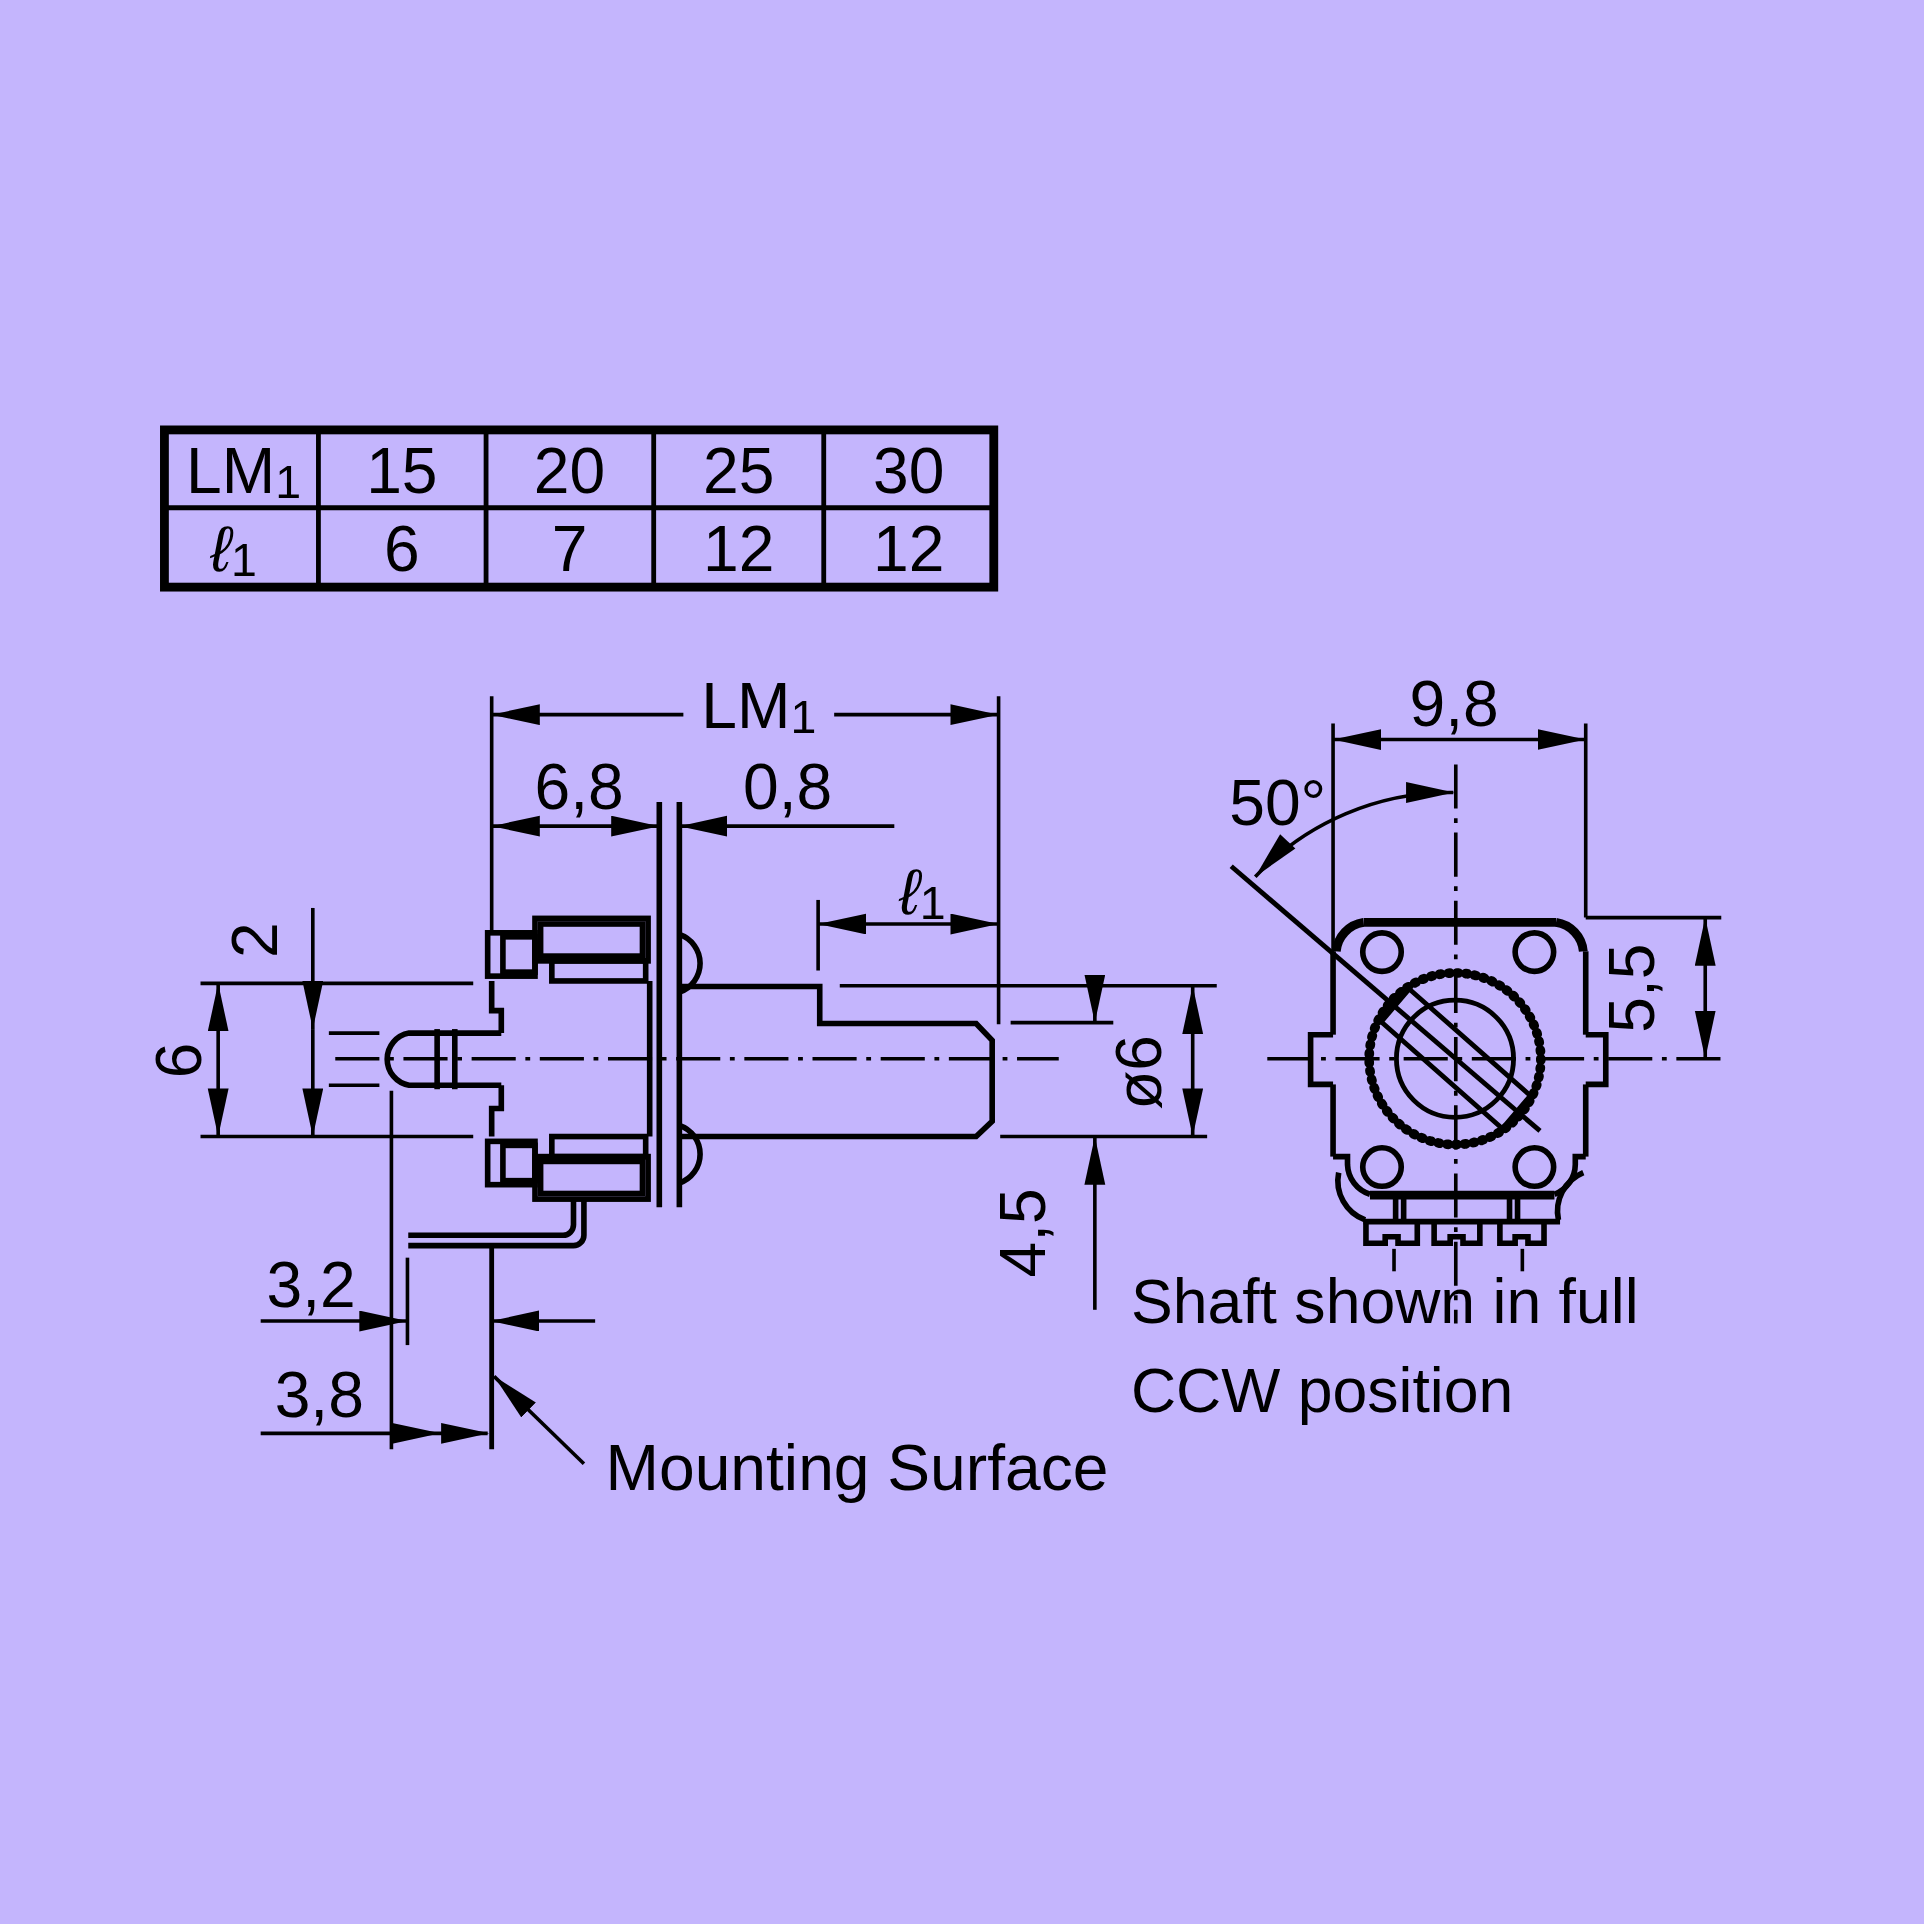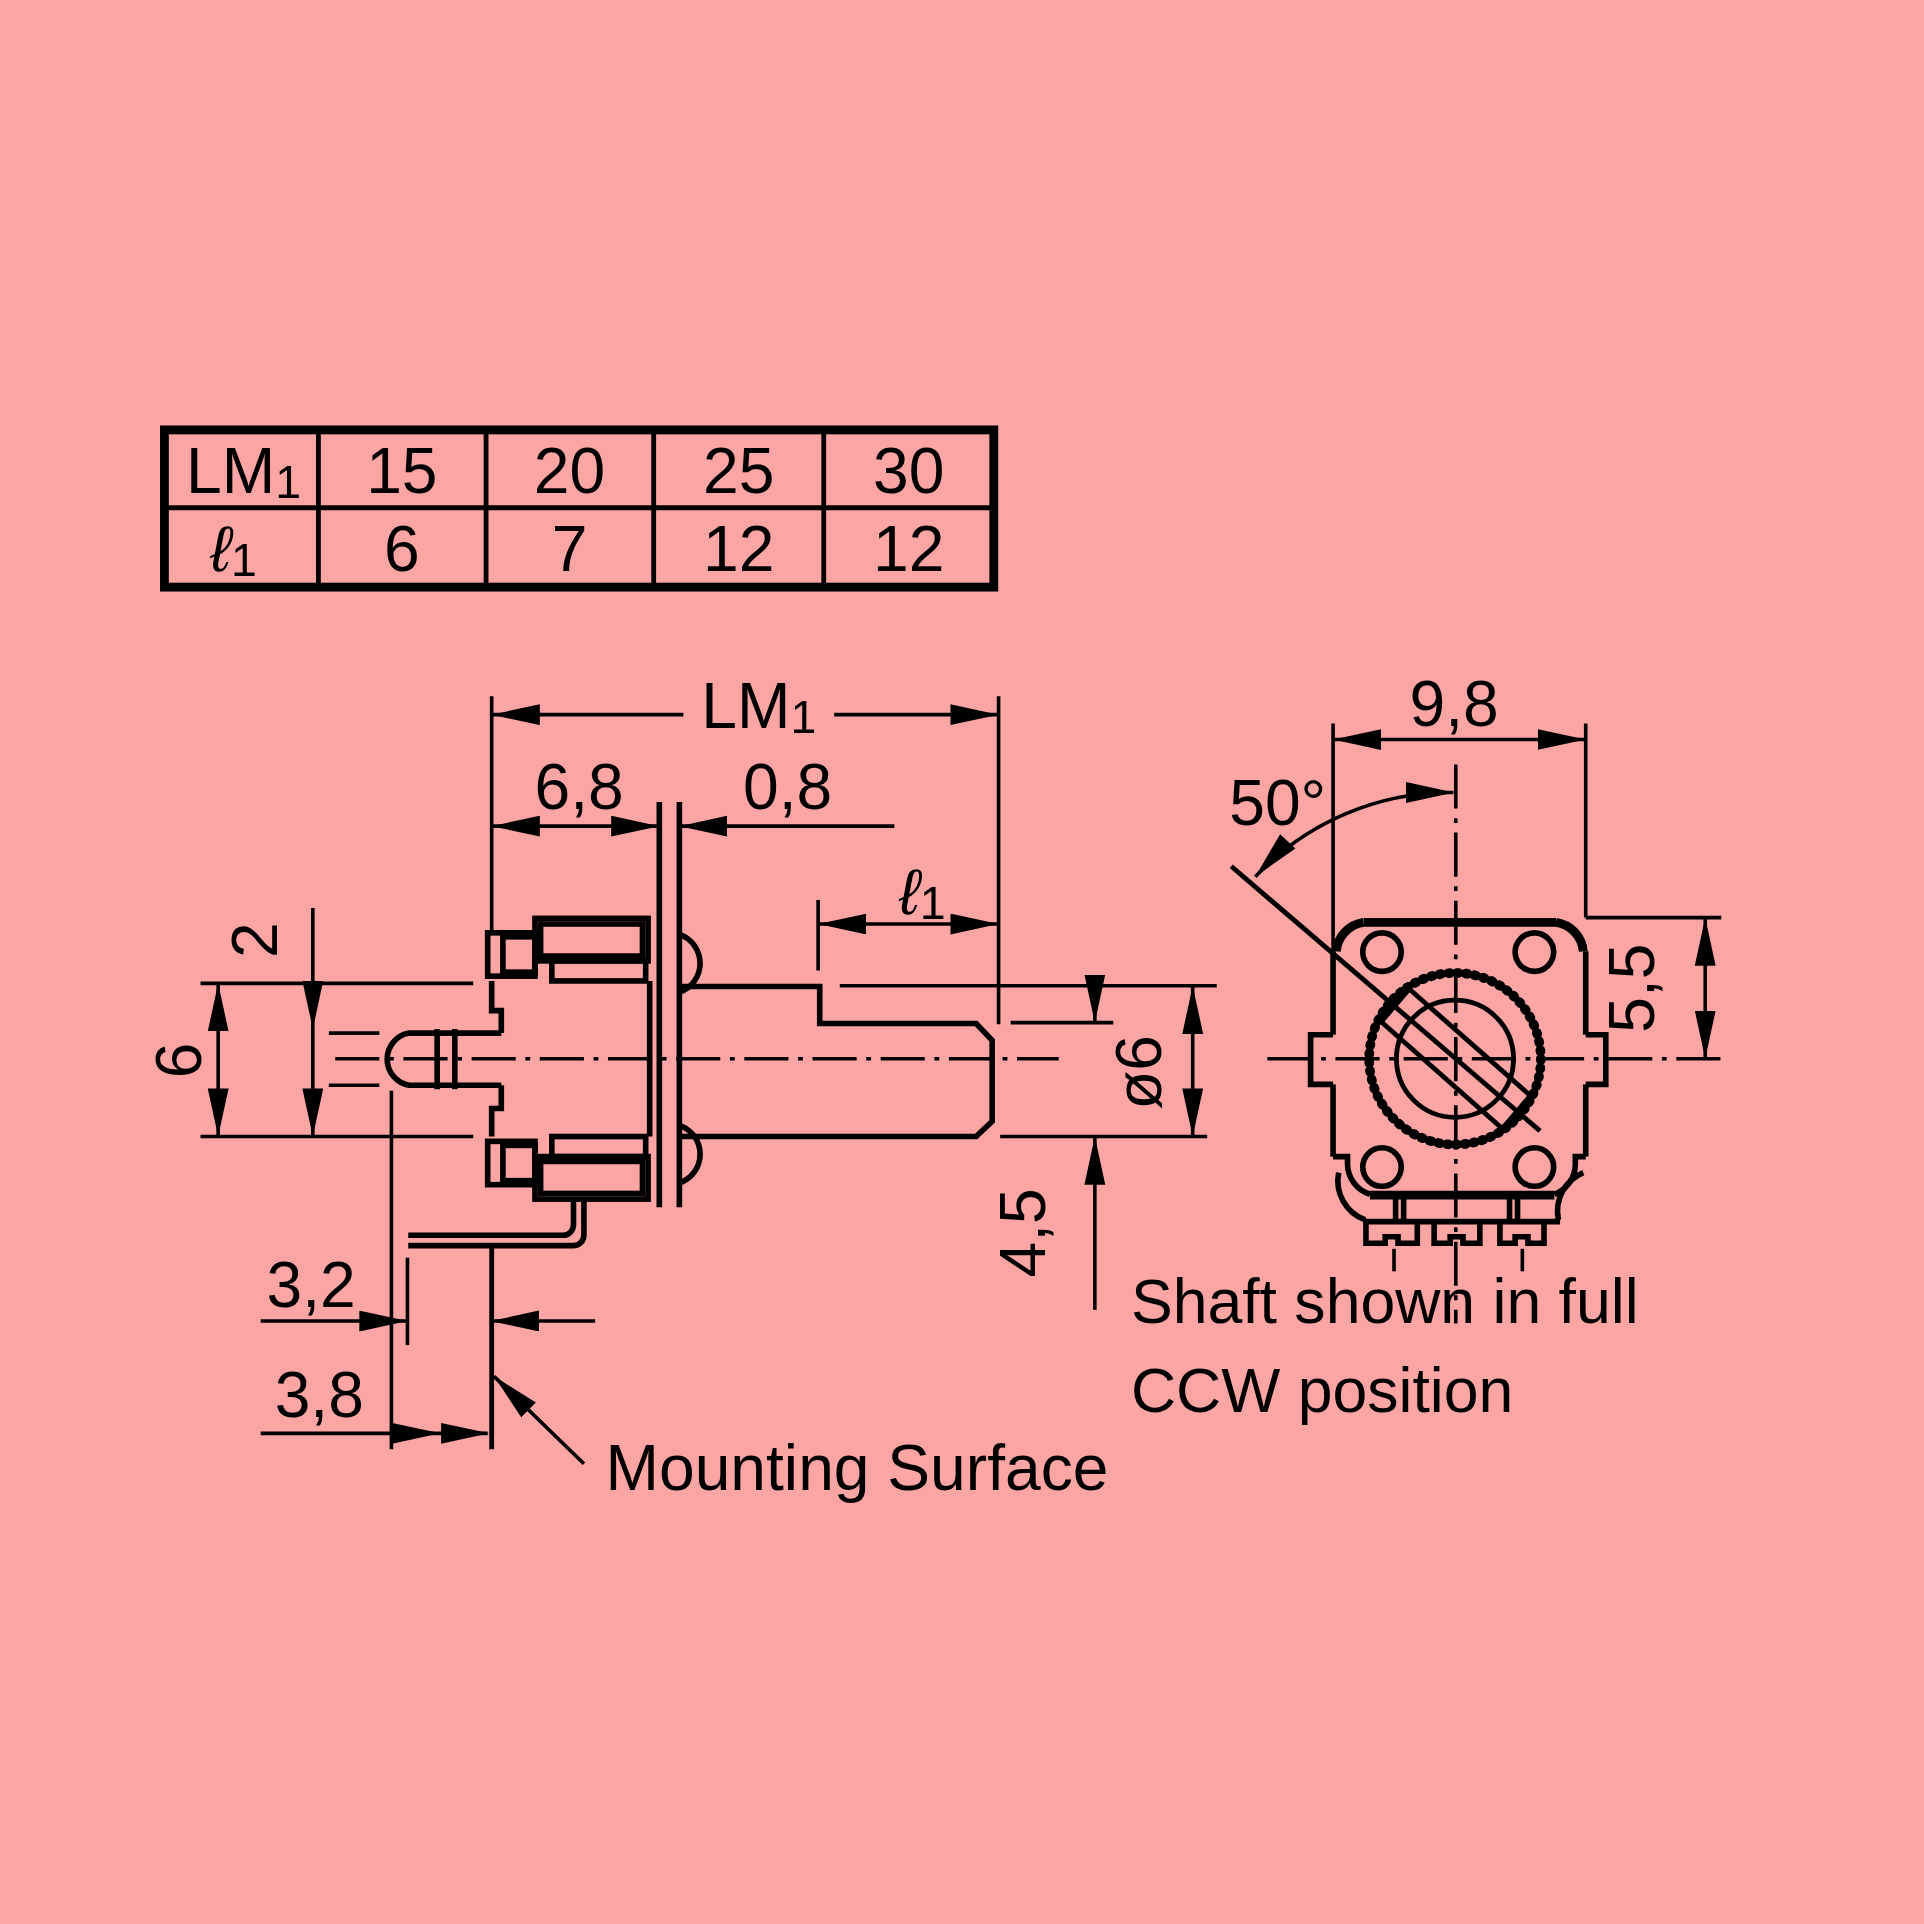--- a/index.html
+++ b/index.html
@@ -1,16 +1,16 @@
 <!DOCTYPE html>
 <html style="font-size:13px"><head>
 <meta charset="utf-8">
 <style>
   html,body{margin:0;padding:0;background:#ffffff;}
-  .page{width:1925px;height:1925px;background:#fca5a5;position:relative;}
+  .page{width:1925px;height:1925px;background:#c4b5fd;position:relative;}
   svg{display:block;}
   text{font-family:"Liberation Sans","DejaVu Sans",sans-serif;fill:#000;}
   .dim{font-size:80px;}
   .note{font-size:78px;}
   .tbl{font-size:80px;}
   .sub{font-size:58px;}
   .scriptl{font-style:italic;}
   .ln{stroke:#000;fill:none;stroke-width:7;}
   .thick{stroke:#000;fill:none;stroke-width:11;}
   .thin{stroke:#000;fill:none;stroke-width:4.5;}

